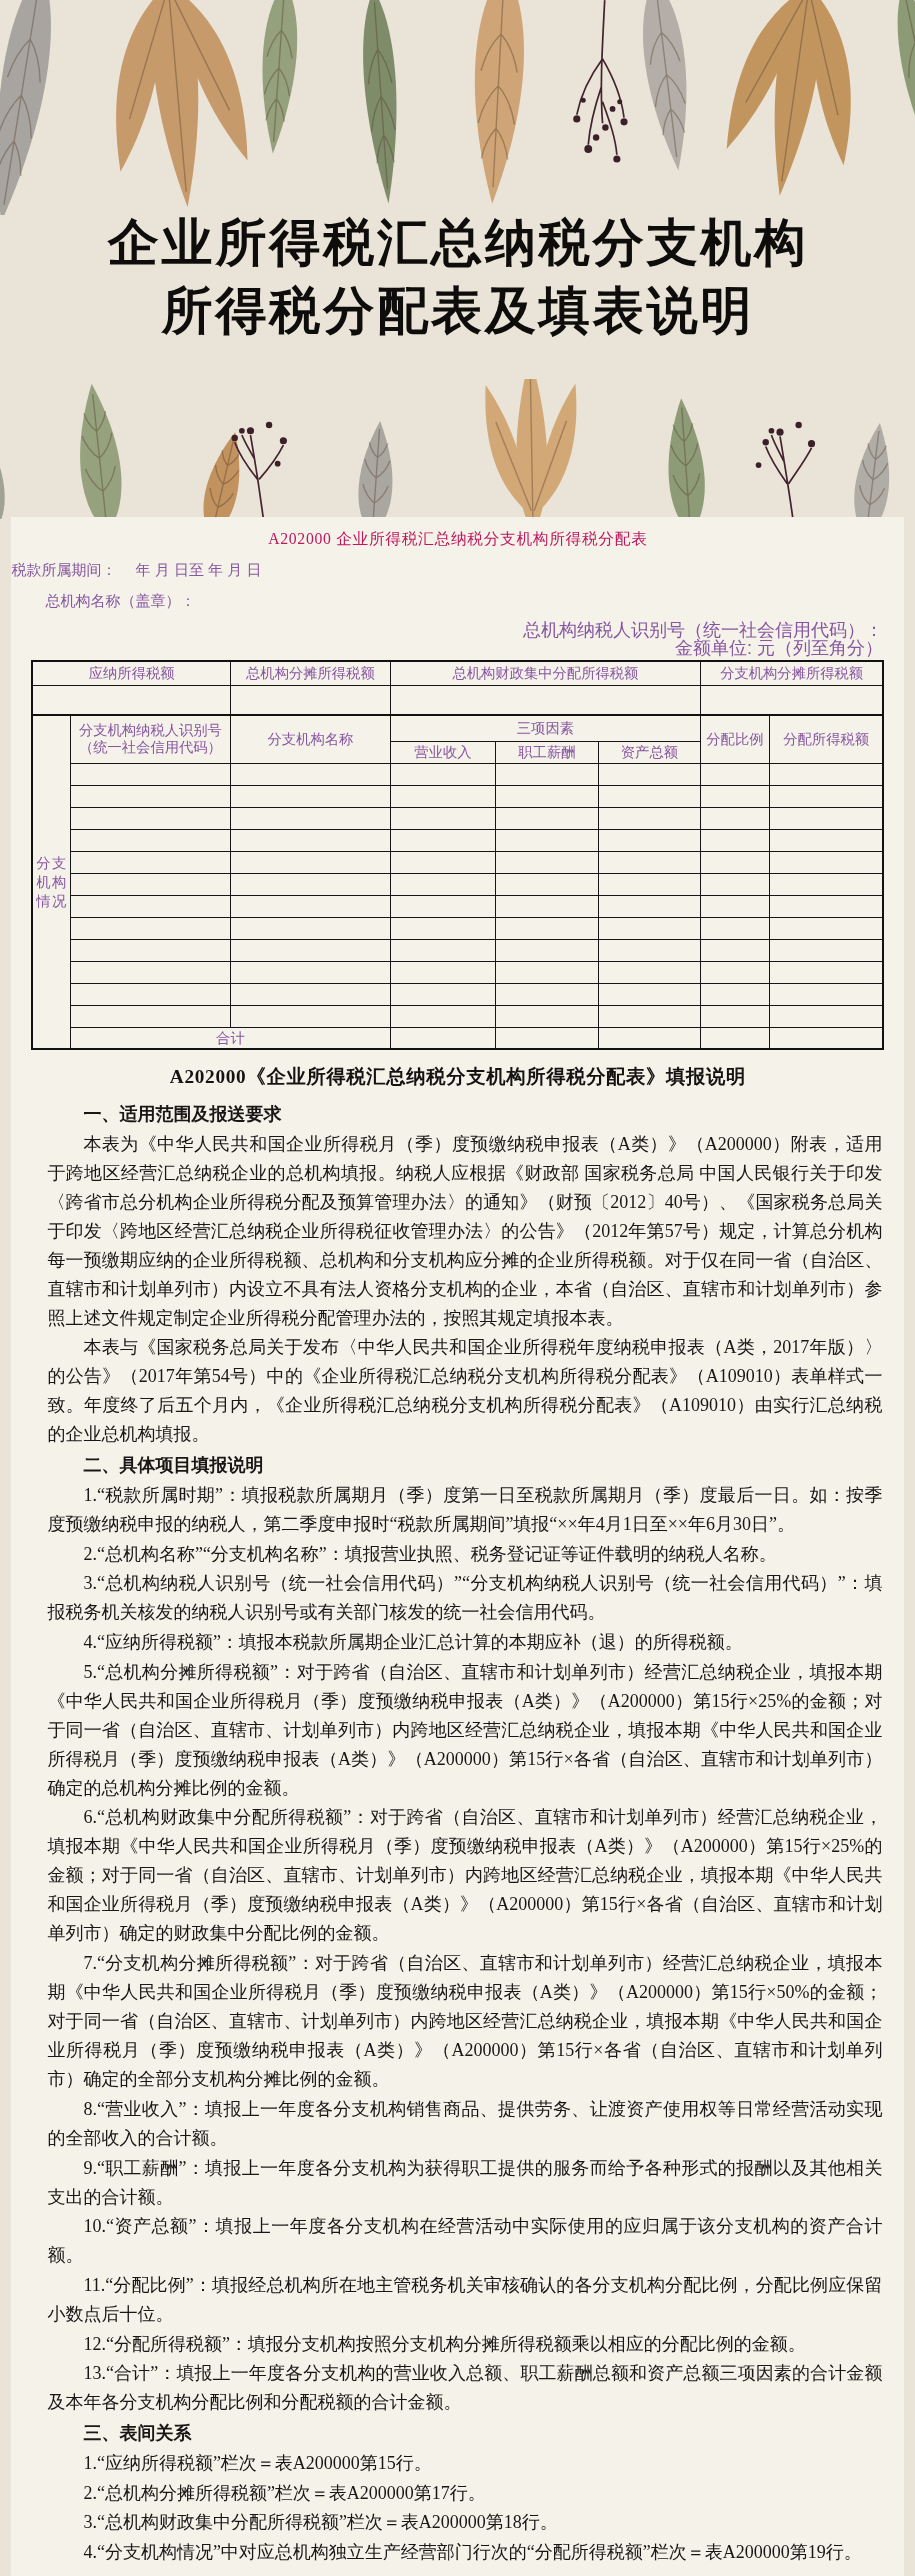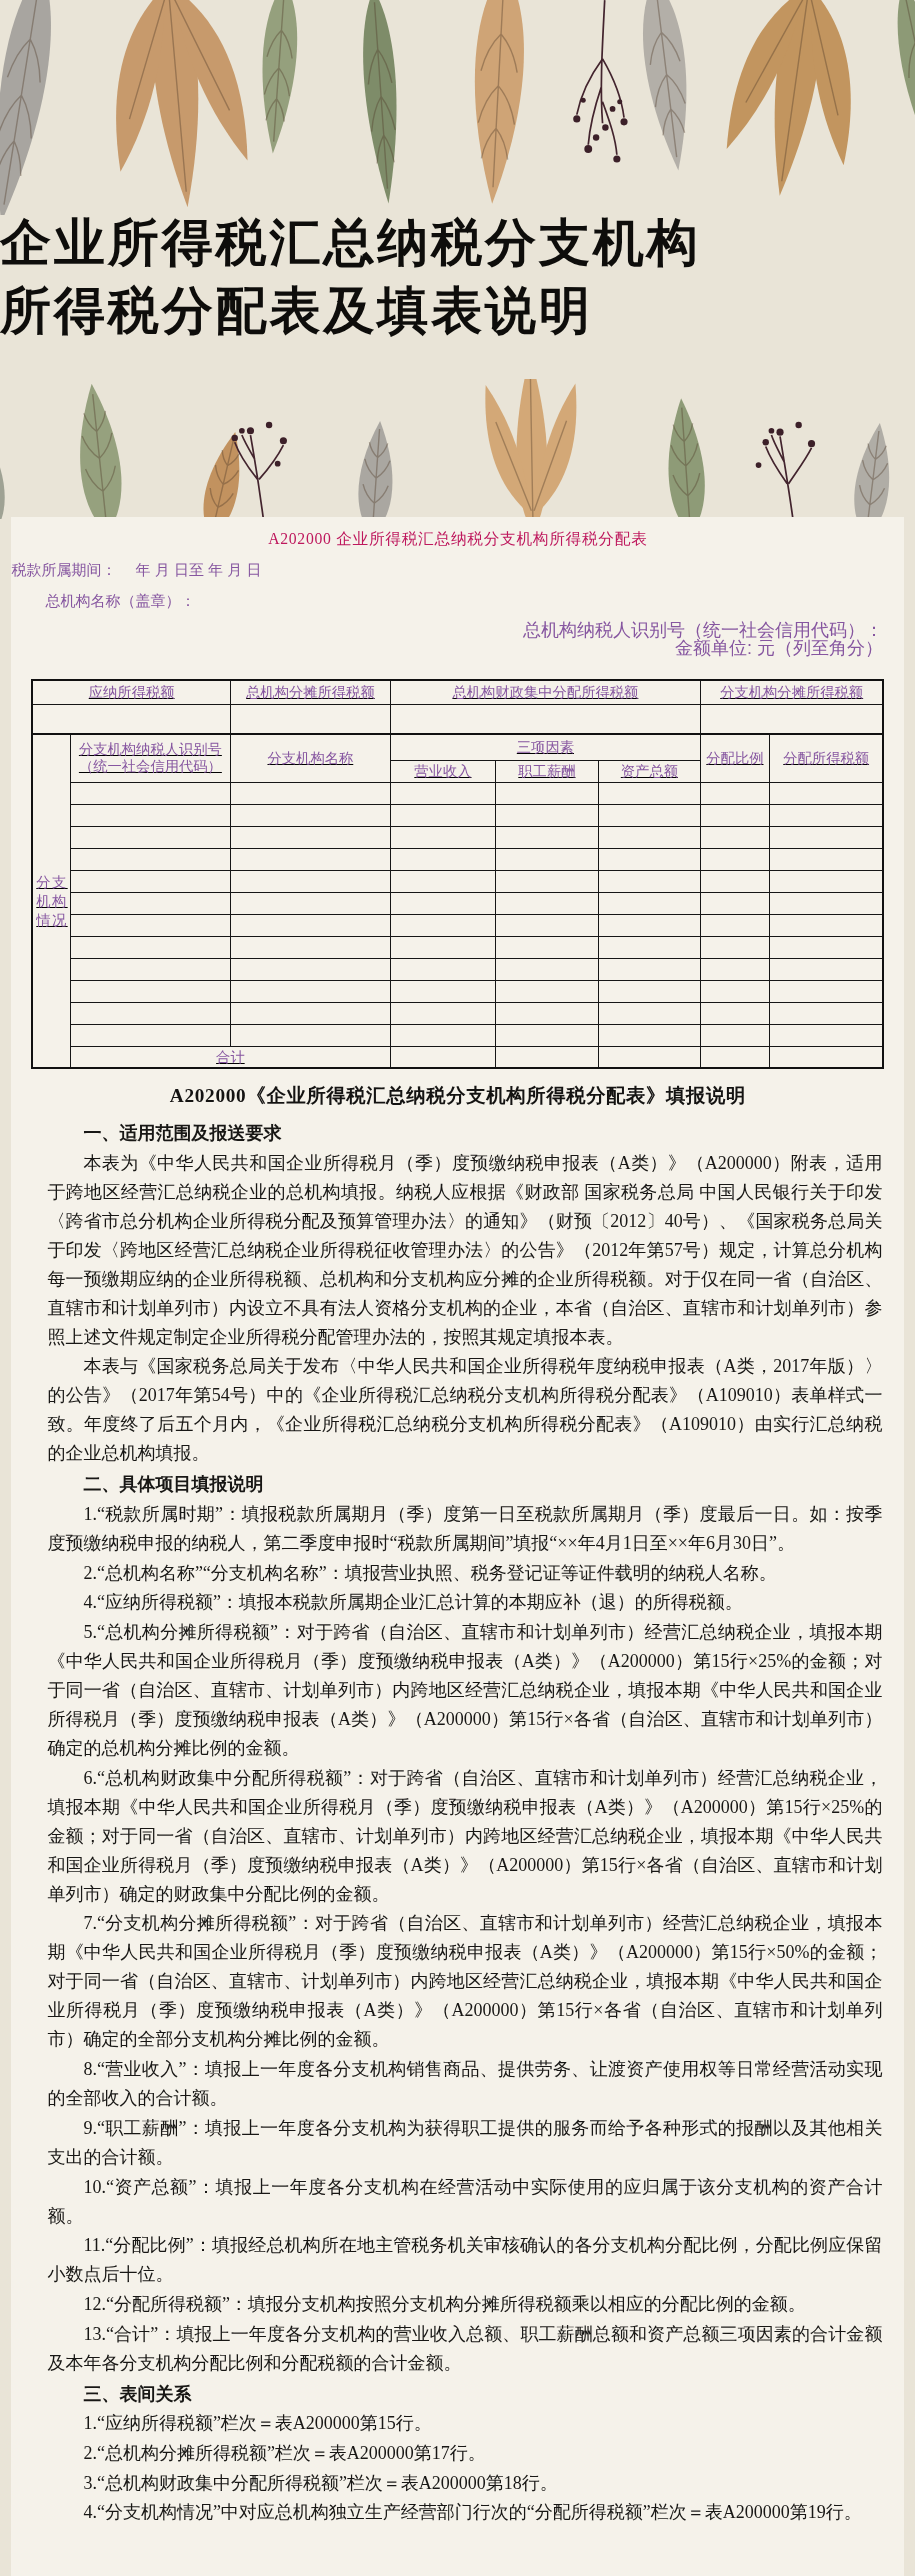--- a/index.html
+++ b/index.html
@@ -9,44 +9,43 @@
     font-family:"Liberation Serif","DejaVu Serif",serif;
   }
   .deco{position:absolute;left:0;pointer-events:none;}
   .deco-top{top:0;}
   .deco-mid{top:379px;}
   .vein{fill:none;stroke:rgba(80,58,40,.38);stroke-width:1.4;vector-effect:non-scaling-stroke;}
   .berry-stem{fill:none;stroke:#43242e;stroke-width:2.4;}
 
   .main-title{
     position:absolute;top:209px;left:0;width:916px;margin:0;
-    text-align:left;font-size:51px;font-weight:700;color:#0e0d0b;
+    text-align:center;font-size:51px;font-weight:700;color:#0e0d0b;
     line-height:68px;letter-spacing:2.9px;
   }
   .panel{
     position:absolute;left:11.4px;top:517px;width:893px;height:2059px;
     background:#f5f2ea;
   }
   .form-title{
     margin:13px 0 0 0;text-align:center;
     font-size:15.7px;color:#be185d;letter-spacing:0.7px;line-height:18.6px;
   }
   .purple{color:#8656a0;font-family:"Liberation Sans","DejaVu Sans",sans-serif;}
   .form-period{margin:12px 0 0 0;font-size:15px;line-height:18px;}
   .form-line-left{margin:13px 0 0 34px;font-size:15px;line-height:18px;}
   .form-id-row{
     display:flex;justify-content:center;align-items:flex-end;
     margin:11.4px 21.5px 0 34px;font-size:18px;line-height:18px;flex-direction:column;
   }
   table.alloc{
     border-collapse:collapse;table-layout:fixed;
-    width:852px;margin:22px auto 0 auto;
+    width:852px;margin:3px auto 0 auto;
     border:2.1px solid #111;
     background:#f5f2ea;
-    text-decoration:underline;
   }
   .alloc th,.alloc td{
     border:0.7px solid #161616;
     color:#8656a0;font-family:"Liberation Sans","DejaVu Sans",sans-serif;
     font-weight:normal;font-size:14.3px;text-align:center;vertical-align:middle;
     padding:0.7px 2.1px;overflow:hidden;line-height:1.2;
   }
   tr.sum-hdr{height:25px;}
   tr.sum-empty{height:29px;}
   tr.sum-empty td{border-bottom:2.1px solid #111;}
@@ -327,20 +326,21 @@
   <div class="instr-title">A202000《企业所得税汇总纳税分支机构所得税分配表》填报说明</div>
 
   <div class="instr">
     <p class="sec-h">一、适用范围及报送要求</p>
     <p>本表为《中华人民共和国企业所得税月（季）度预缴纳税申报表（A类）》（A200000）附表，适用于跨地区经营汇总纳税企业的总机构填报。纳税人应根据《财政部 国家税务总局 中国人民银行关于印发〈跨省市总分机构企业所得税分配及预算管理办法〉的通知》（财预〔2012〕40号）、《国家税务总局关于印发〈跨地区经营汇总纳税企业所得税征收管理办法〉的公告》（2012年第57号）规定，计算总分机构每一预缴期应纳的企业所得税额、总机构和分支机构应分摊的企业所得税额。对于仅在同一省（自治区、直辖市和计划单列市）内设立不具有法人资格分支机构的企业，本省（自治区、直辖市和计划单列市）参照上述文件规定制定企业所得税分配管理办法的，按照其规定填报本表。</p>
     <p>本表与《国家税务总局关于发布〈中华人民共和国企业所得税年度纳税申报表（A类，2017年版）〉的公告》（2017年第54号）中的《企业所得税汇总纳税分支机构所得税分配表》（A109010）表单样式一致。年度终了后五个月内，《企业所得税汇总纳税分支机构所得税分配表》（A109010）由实行汇总纳税的企业总机构填报。</p>
 
     <p class="sec-h">二、具体项目填报说明</p>
     <p>1.“税款所属时期”：填报税款所属期月（季）度第一日至税款所属期月（季）度最后一日。如：按季度预缴纳税申报的纳税人，第二季度申报时“税款所属期间”填报“××年4月1日至××年6月30日”。</p>
     <p>2.“总机构名称”“分支机构名称”：填报营业执照、税务登记证等证件载明的纳税人名称。</p>
+    <p>3.“总机构纳税人识别号（统一社会信用代码）”“分支机构纳税人识别号（统一社会信用代码）”：填报税务机关核发的纳税人识别号或有关部门核发的统一社会信用代码。</p>
     <p>4.“应纳所得税额”：填报本税款所属期企业汇总计算的本期应补（退）的所得税额。</p>
     <p>5.“总机构分摊所得税额”：对于跨省（自治区、直辖市和计划单列市）经营汇总纳税企业，填报本期《中华人民共和国企业所得税月（季）度预缴纳税申报表（A类）》（A200000）第15行×25%的金额；对于同一省（自治区、直辖市、计划单列市）内跨地区经营汇总纳税企业，填报本期《中华人民共和国企业所得税月（季）度预缴纳税申报表（A类）》（A200000）第15行×各省（自治区、直辖市和计划单列市）确定的总机构分摊比例的金额。</p>
     <p>6.“总机构财政集中分配所得税额”：对于跨省（自治区、直辖市和计划单列市）经营汇总纳税企业，填报本期《中华人民共和国企业所得税月（季）度预缴纳税申报表（A类）》（A200000）第15行×25%的金额；对于同一省（自治区、直辖市、计划单列市）内跨地区经营汇总纳税企业，填报本期《中华人民共和国企业所得税月（季）度预缴纳税申报表（A类）》（A200000）第15行×各省（自治区、直辖市和计划单列市）确定的财政集中分配比例的金额。</p>
     <p>7.“分支机构分摊所得税额”：对于跨省（自治区、直辖市和计划单列市）经营汇总纳税企业，填报本期《中华人民共和国企业所得税月（季）度预缴纳税申报表（A类）》（A200000）第15行×50%的金额；对于同一省（自治区、直辖市、计划单列市）内跨地区经营汇总纳税企业，填报本期《中华人民共和国企业所得税月（季）度预缴纳税申报表（A类）》（A200000）第15行×各省（自治区、直辖市和计划单列市）确定的全部分支机构分摊比例的金额。</p>
     <p>8.“营业收入”：填报上一年度各分支机构销售商品、提供劳务、让渡资产使用权等日常经营活动实现的全部收入的合计额。</p>
     <p>9.“职工薪酬”：填报上一年度各分支机构为获得职工提供的服务而给予各种形式的报酬以及其他相关支出的合计额。</p>
     <p>10.“资产总额”：填报上一年度各分支机构在经营活动中实际使用的应归属于该分支机构的资产合计额。</p>
     <p>11.“分配比例”：填报经总机构所在地主管税务机关审核确认的各分支机构分配比例，分配比例应保留小数点后十位。</p>
     <p>12.“分配所得税额”：填报分支机构按照分支机构分摊所得税额乘以相应的分配比例的金额。</p>
     <p>13.“合计”：填报上一年度各分支机构的营业收入总额、职工薪酬总额和资产总额三项因素的合计金额及本年各分支机构分配比例和分配税额的合计金额。</p>

